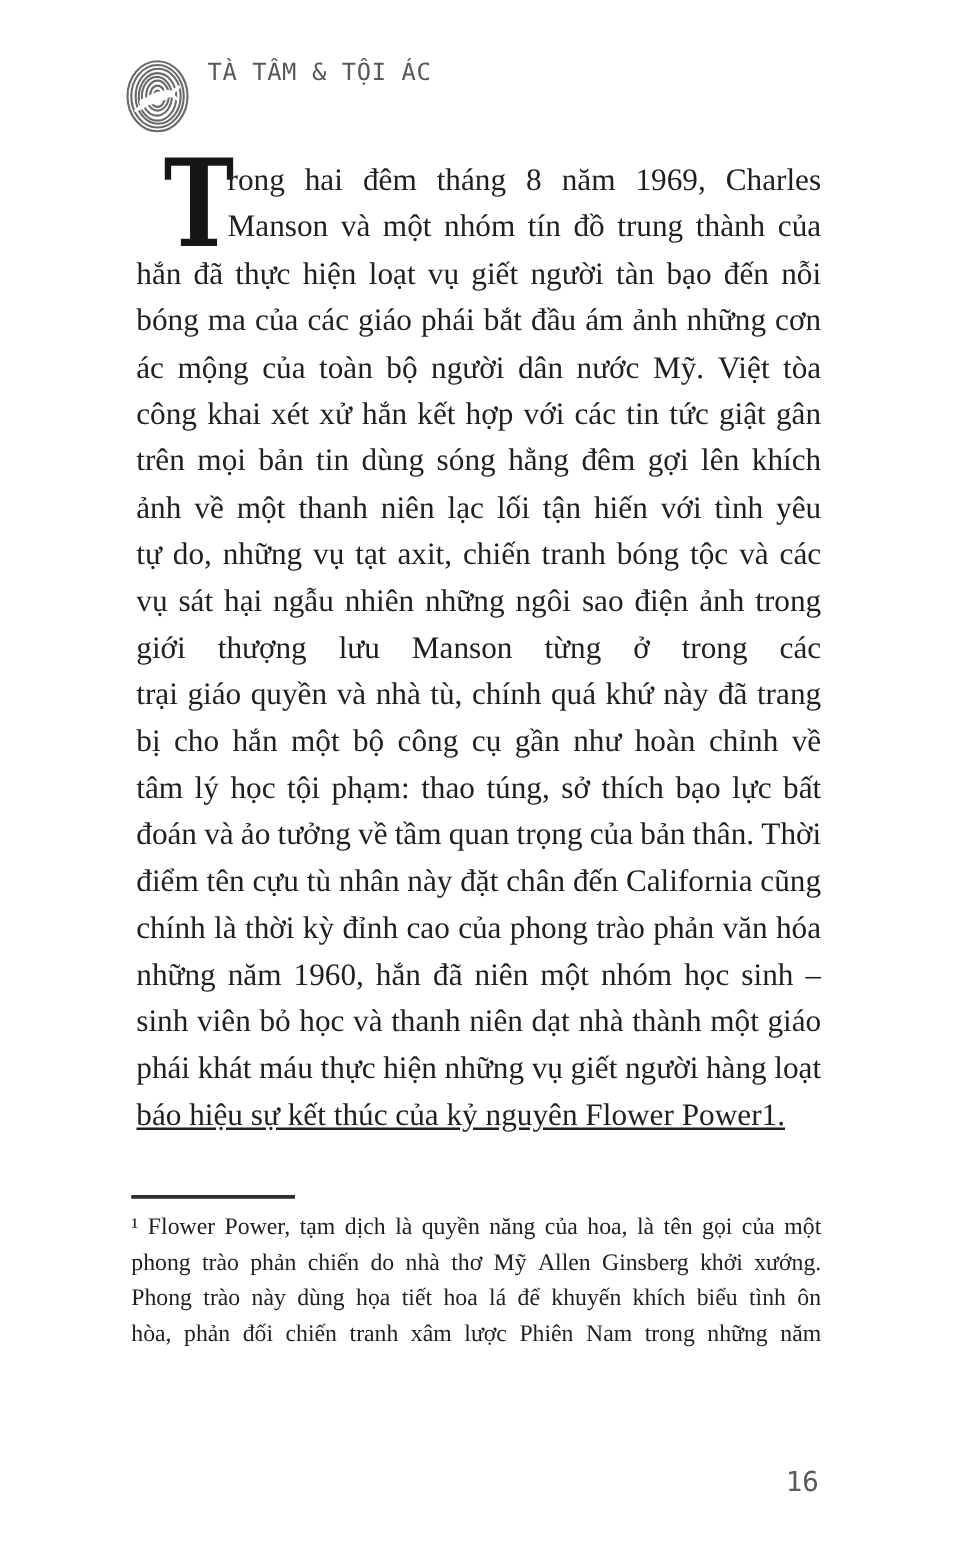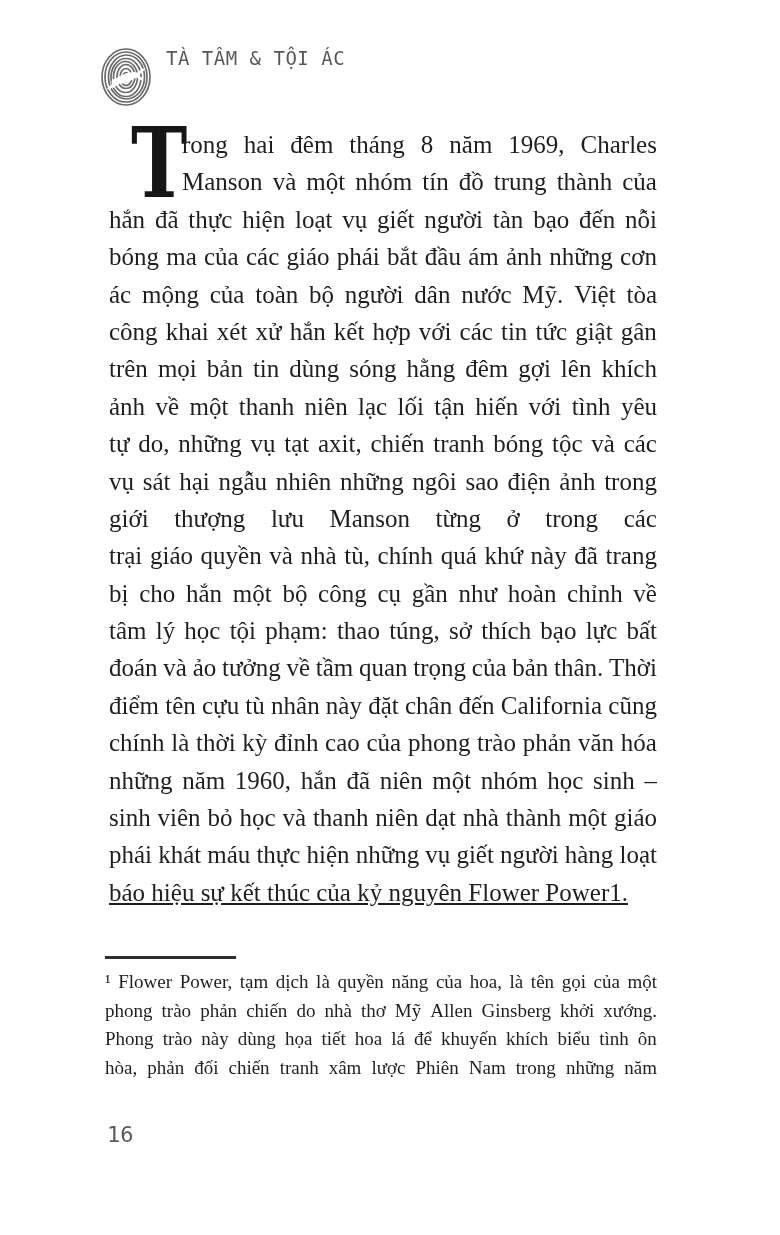--- a/index.html
+++ b/index.html
@@ -56,22 +56,22 @@
   .line {
     display:flex; justify-content:space-between;
     overflow:hidden; white-space:nowrap;
   }
   .line.indent { padding-left:73px; }
   .line.start { justify-content:flex-start;text-decoration:underline; }
   .line span { white-space:pre; }
 
   
   .page-number {
-    position:absolute; left:107px; top:1122px; width:548px;
-    text-align:left;
+    position:absolute; left:107px; top:1174px; width:548px;
+    text-align:right;
     font-family:"DejaVu Sans Mono","Liberation Mono",monospace;
     font-size:22px; color:#5a5a5a;
   }
 </style>
 </head>
 <body>
 
 <div class="page">
 
   <div class="header">

